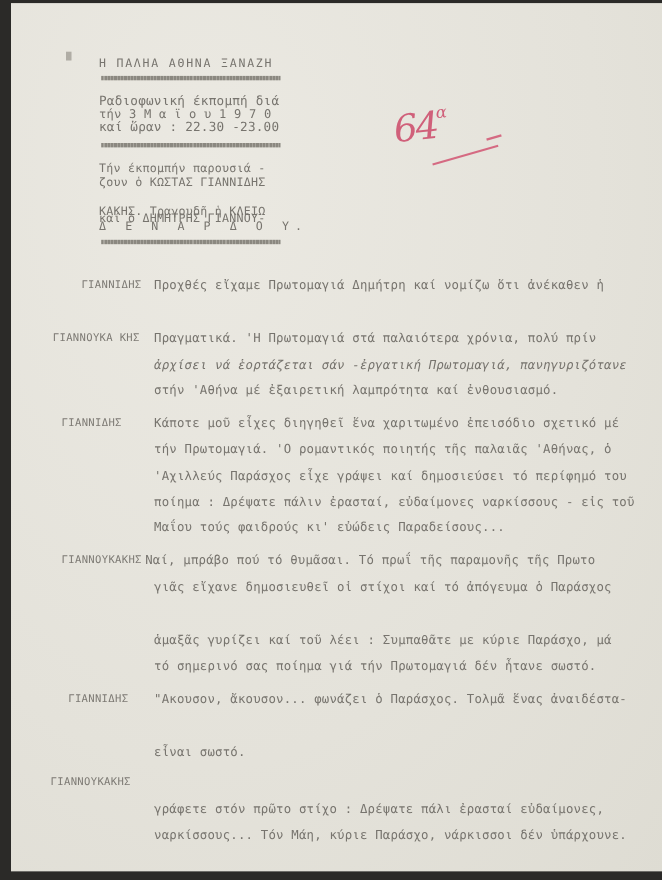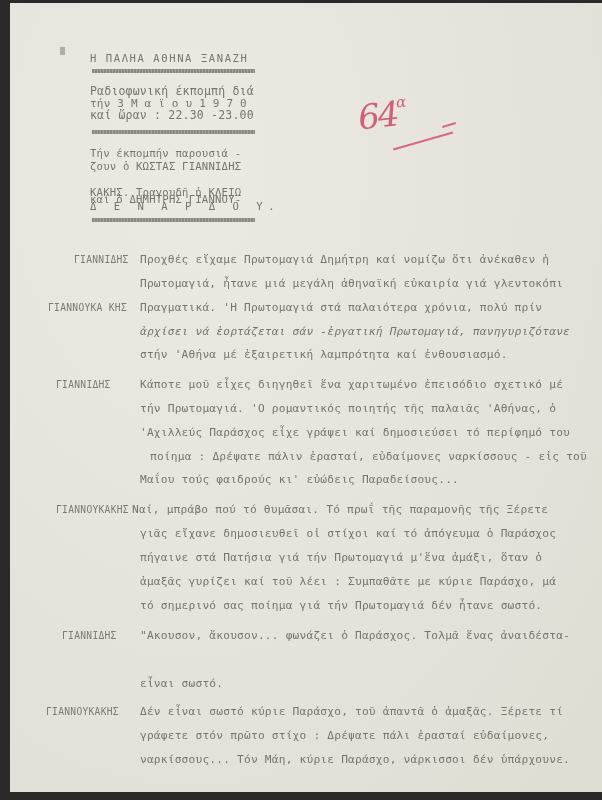--- a/index.html
+++ b/index.html
@@ -79,42 +79,39 @@
   <div class="tw" style="left:80px; top:184px; font-size:10.6px;">ΚΑΚΗΣ. Τραγουδῆ ἡ ΚΛΕΙΩ</div>
   <div class="tw" style="left:80px; top:198px; font-size:10.6px; letter-spacing:5.5px;">Δ Ε Ν Α Ρ Δ Ο Υ.</div>
   <div class="rule" style="top:215px;"></div>
 
   <div class="pagenum"><span>64</span><sup>α</sup></div>
   <div class="pn-sup-underline"></div>
   <div class="pn-underline"></div>
 
   <div class="spk" style="left:64px; top:251px;">ΓΙΑΝΝΙΔΗΣ</div>
   <div class="tw" style="left:130px; top:251px;">Προχθές εἴχαμε Πρωτομαγιά Δημήτρη καί νομίζω ὅτι ἀνέκαθεν ἡ</div>
-  <div class="tw" style="left:130px; top:275px;">Πρωτομαγιά, ἦτανε μιά μεγάλη ἀθηναϊκή εὐκαιρία γιά γλεντοκόπι</div>
 
   <div class="spk" style="left:38px; top:299px;">ΓΙΑΝΝΟΥΚΑ ΚΗΣ</div>
   <div class="tw" style="left:130px; top:299px;">Πραγματικά. 'Η Πρωτομαγιά στά παλαιότερα χρόνια, πολύ πρίν</div>
   <div class="tw" style="left:130px; top:323px;font-style:italic;">ἀρχίσει νά ἑορτάζεται σάν -ἐργατική Πρωτομαγιά, πανηγυριζότανε</div>
   <div class="tw" style="left:130px; top:346px;">στήν 'Αθήνα μέ ἐξαιρετική λαμπρότητα καί ἐνθουσιασμό.</div>
 
   <div class="spk" style="left:46px; top:376px;">ΓΙΑΝΝΙΔΗΣ</div>
   <div class="tw" style="left:130px; top:376px;">Κάποτε μοῦ εἶχες διηγηθεῖ ἕνα χαριτωμένο ἐπεισόδιο σχετικό μέ</div>
   <div class="tw" style="left:130px; top:400px;">τήν Πρωτομαγιά. 'Ο ρομαντικός ποιητής τῆς παλαιᾶς 'Αθήνας, ὁ</div>
   <div class="tw" style="left:130px; top:424px;">'Αχιλλεύς Παράσχος εἶχε γράψει καί δημοσιεύσει τό περίφημό του</div>
-  <div class="tw" style="left:140px; top:448px;">ποίημα : Δρέψατε πάλιν ἐρασταί, εὐδαίμονες ναρκίσσους - εἰς τοῦ</div>
+  <div class="tw" style="left:130px; top:448px;">ποίημα : Δρέψατε πάλιν ἐρασταί, εὐδαίμονες ναρκίσσους - εἰς τοῦ</div>
   <div class="tw" style="left:130px; top:471px;">Μαΐου τούς φαιδρούς κι' εὐώδεις Παραδείσους...</div>
 
   <div class="spk" style="left:46px; top:501px;">ΓΙΑΝΝΟΥΚΑΚΗΣ</div>
-  <div class="tw" style="left:122px; top:501px;">Ναί, μπράβο πού τό θυμᾶσαι. Τό πρωΐ τῆς παραμονῆς τῆς Ξέρετε</div>
+  <div class="tw" style="left:122px; top:501px;">Ναί, μπράβο πού τό θυμᾶσαι. Τό πρωΐ τῆς παραμονῆς τῆς Πρωτο</div>
   <div class="tw" style="left:130px; top:525px;">γιᾶς εἴχανε δημοσιευθεῖ οἱ στίχοι καί τό ἀπόγευμα ὁ Παράσχος</div>
-  <div class="tw" style="left:130px; top:549px;">πήγαινε στά Πατήσια γιά τήν Πρωτομαγιά μ'ἕνα ἁμάξι, ὅταν ὁ</div>
   <div class="tw" style="left:130px; top:573px;">ἁμαξᾶς γυρίζει καί τοῦ λέει : Συμπαθᾶτε με κύριε Παράσχο, μά</div>
   <div class="tw" style="left:130px; top:597px;">τό σημερινό σας ποίημα γιά τήν Πρωτομαγιά δέν ἦτανε σωστό.</div>
 
   <div class="spk" style="left:52px; top:627px;">ΓΙΑΝΝΙΔΗΣ</div>
   <div class="tw" style="left:130px; top:627px;">"Ακουσον, ἄκουσον... φωνάζει ὁ Παράσχος. Τολμᾶ ἕνας ἀναιδέστα-</div>
   <div class="tw" style="left:130px; top:675px;">εἶναι σωστό.</div>
 
   <div class="spk" style="left:36px; top:703px;">ΓΙΑΝΝΟΥΚΑΚΗΣ</div>
-  <div class="tw" style="left:130px; top:703px;">Δέν εἶναι σωστό κύριε Παράσχο, τοῦ ἀπαντᾶ ὁ ἁμαξᾶς. Ξέρετε τί</div>
   <div class="tw" style="left:130px; top:727px;">γράφετε στόν πρῶτο στίχο : Δρέψατε πάλι ἐρασταί εὐδαίμονες,</div>
   <div class="tw" style="left:130px; top:751px;">ναρκίσσους... Τόν Μάη, κύριε Παράσχο, νάρκισσοι δέν ὑπάρχουνε.</div>
 </div>
 
 </body></html>

